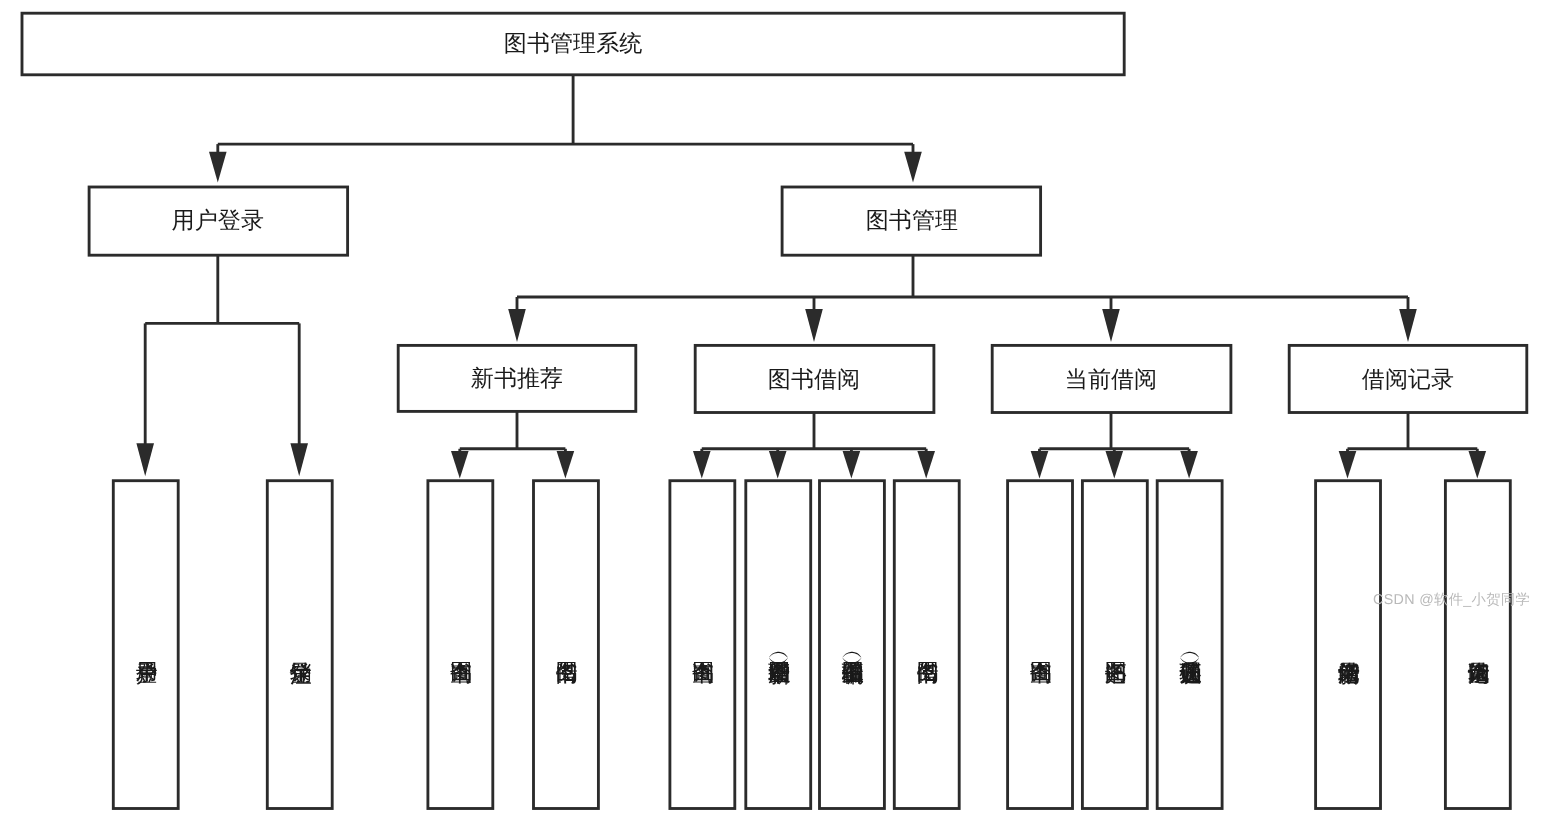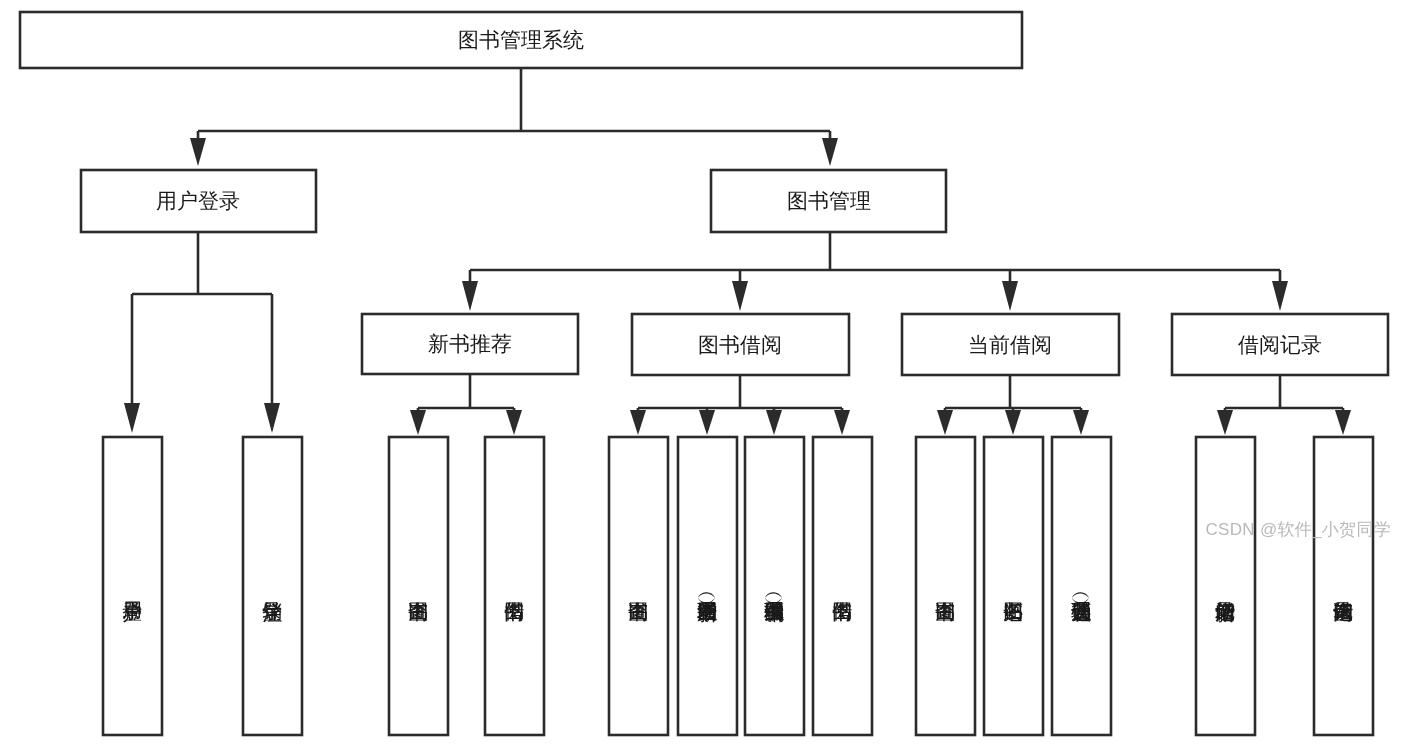--- a/index.html
+++ b/index.html
@@ -60,23 +60,23 @@
     text-orientation: upright;
     white-space: pre;
     display: flex;
     align-items: center;
     justify-content: center;
     pointer-events: none;
   }
   .watermark {
     position: absolute;
     right: 14px;
-    bottom: 13px;
-    font-family: "Liberation Sans", "DejaVu Sans", sans-serif;
-    font-size: 17px;
+    bottom: 0;
+    font-family: "Liberation Sans", "DejaVu Sans", sans-serif;
+    font-size: 13px;
     color: #b9b9b9;
     white-space: nowrap;
     letter-spacing: 0.3px;
   }
 </style>
 </head>
 <body>
 
 <div id="diagram-root">
 

